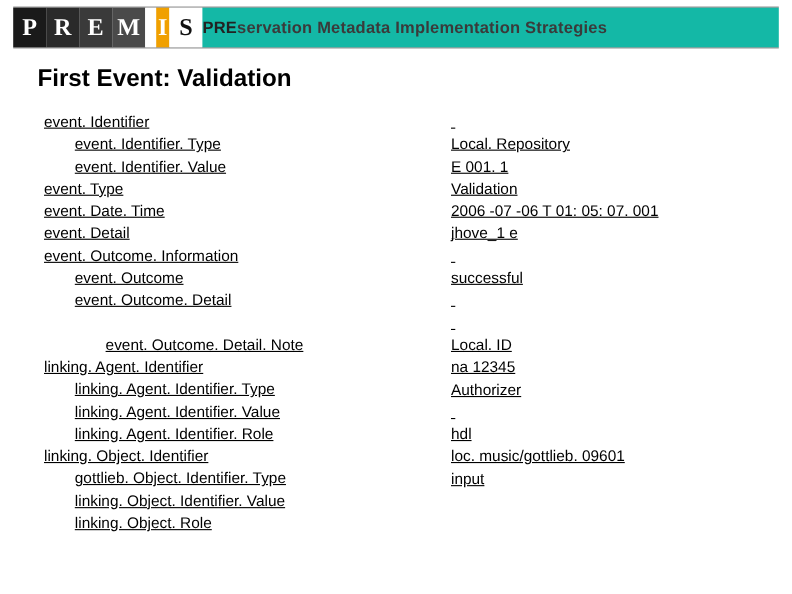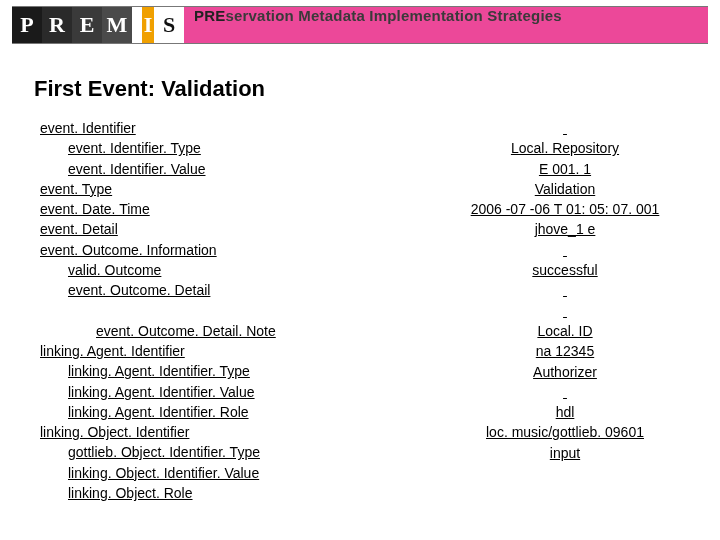--- a/index.html
+++ b/index.html
@@ -40,49 +40,48 @@
   .logo-block.b4 { background: #4a4a4a; }
   .logo-block.gap { background: #fff; width: 10px; }
   .logo-block.acc { background: #f0a000; width: 12px; }
   .logo-block.s {
     background: #fff;
     color: #111;
     width: 30px;
   }
   .logo-right {
     flex: 1;
-    background: #ec4899;
+    background: #14b8a6;
     display: flex;
-    align-items: flex-start;
-    padding-left: 10px;
+    align-items: center;
   }
   .logo-right-text {
     font-family: Verdana, sans-serif;
     font-size: 15px;
     font-weight: 700;
     color: #3a3a3a;
     letter-spacing: 0.2px;
   }
   .logo-right-text .pre { color: #222; }
   .title {
     font-family: Verdana, sans-serif;
     font-size: 22px;
     font-weight: 700;
     color: #000;
-    margin: 32px 0 16px 34px;
+    margin: 14px 0 16px 34px;
   }
   .content {
     display: flex;
     margin-left: 40px;
     font-size: 14px;
     line-height: 1.45;
     text-decoration: underline;
   }
   .col-left { width: 370px; }
-  .col-right { flex: 1; text-align: center; }
+  .col-right { flex: 1; }
   .row { white-space: pre; }
   .ind1 { padding-left: 28px; }
   .ind2 { padding-left: 56px; margin-top: 20px; }
 </style>
 </head>
 <body>
 
 <div class="logo-bar">
   <div class="logo-left">
     <div class="logo-block b1">P</div>
@@ -102,21 +101,21 @@
 
 <div class="content">
   <div class="col-left" id="col-left">
       <div class="row">event. Identifier</div>
       <div class="row ind1">event. Identifier. Type</div>
       <div class="row ind1">event. Identifier. Value</div>
       <div class="row">event. Type</div>
       <div class="row">event. Date. Time</div>
       <div class="row">event. Detail</div>
       <div class="row">event. Outcome. Information</div>
-      <div class="row ind1">valid. Outcome</div>
+      <div class="row ind1">event. Outcome</div>
       <div class="row ind1">event. Outcome. Detail</div>
       <div class="row ind2">event. Outcome. Detail. Note</div>
       <div class="row">linking. Agent. Identifier</div>
       <div class="row ind1">linking. Agent. Identifier. Type</div>
       <div class="row ind1">linking. Agent. Identifier. Value</div>
       <div class="row ind1">linking. Agent. Identifier. Role</div>
       <div class="row">linking. Object. Identifier</div>
       <div class="row ind1">gottlieb. Object. Identifier. Type</div>
       <div class="row ind1">linking. Object. Identifier. Value</div>
       <div class="row ind1">linking. Object. Role</div>

